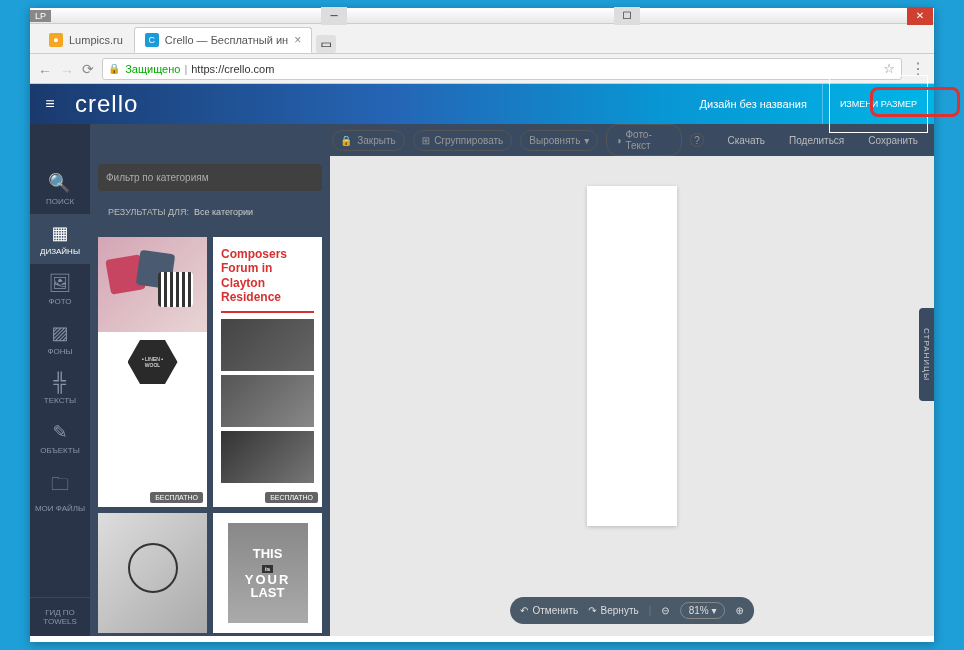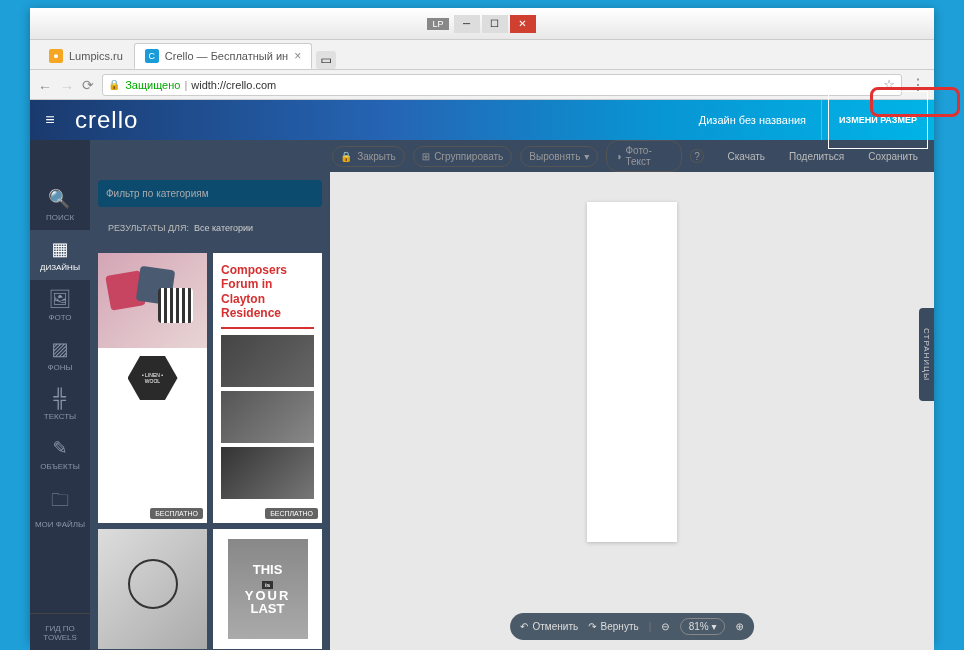--- a/index.html
+++ b/index.html
@@ -1,18 +1,18 @@
 <!DOCTYPE html>
 <html><head>
 <meta charset="utf-8">
 <style>
 *{margin:0;padding:0;box-sizing:border-box;font-family:Arial,sans-serif}
 body{background:#1e9fd8;width:964px;height:650px;overflow:hidden;position:relative}
 .window{position:absolute;top:8px;left:30px;width:904px;height:634px;background:#fff;box-shadow:0 2px 10px rgba(0,0,0,0.3)}
-.titlebar{height:32px;background:linear-gradient(#fff,#e8e8e8);display:flex;align-items:center;justify-content:center;border-bottom:1px solid #ccc}
+.titlebar{height:16px;background:linear-gradient(#fff,#e8e8e8);display:flex;align-items:center;justify-content:space-between;border-bottom:1px solid #ccc}
 .titlebtn{width:26px;height:18px;margin:0 1px;display:flex;align-items:center;justify-content:center;font-size:10px;cursor:pointer}
 .lp-badge{background:#888;color:#fff;padding:1px 5px;font-size:9px;margin-right:4px}
 .minbtn{background:#ddd}.maxbtn{background:#ddd}.closebtn{background:#d04030;color:#fff}
 .tabbar{height:30px;background:#f2f2f2;display:flex;align-items:flex-end;padding-left:8px;border-bottom:1px solid #ccc}
 .tab{height:26px;padding:0 10px;display:flex;align-items:center;gap:6px;font-size:11px;color:#555;border:1px solid transparent;border-radius:3px 3px 0 0;cursor:pointer}
 .tab.active{background:#fff;border-color:#ccc;border-bottom-color:#fff}
 .tab-close{color:#888;font-size:12px;cursor:pointer}
 .favicon{width:14px;height:14px;border-radius:2px;display:inline-flex;align-items:center;justify-content:center;font-size:9px;color:#fff}
 .newtab{width:20px;height:18px;background:#e0e0e0;border-radius:3px;display:flex;align-items:center;justify-content:center;margin-left:4px;font-size:12px;cursor:pointer}
 .addrbar{height:30px;background:#f2f2f2;display:flex;align-items:center;padding:0 8px;gap:8px;border-bottom:1px solid #ccc}
@@ -23,35 +23,35 @@
 .path{color:#333}
 .star{color:#888;font-size:13px}
 .menu3{color:#888;font-size:16px}
 .app{height:552px;display:flex;flex-direction:column}
 .appheader{height:40px;background:linear-gradient(90deg,#1a3a6e 0%,#2565b5 40%,#0896d4 70%,#00b4e6 100%);display:flex;align-items:center;color:#fff;font-size:11px}
 .burger{width:40px;text-align:center;font-size:16px;cursor:pointer}
 .logo{font-size:24px;font-weight:bold;letter-spacing:1px;margin-left:5px}
 .logo span{font-weight:normal}
 .spacer{flex:1}
 .hdrtext{padding:0 15px;border-right:1px solid rgba(255,255,255,0.3);height:40px;display:flex;align-items:center}
-.resizebtn{margin:0 6px;padding:23px 10px;border:1px solid #fff;font-size:9px;font-weight:bold;cursor:pointer;position:relative}
+.resizebtn{margin:0 6px;padding:23px 10px;border:1px solid #fff;font-size:9px;font-weight:normal;cursor:pointer;position:relative}
 .highlight{position:absolute;border:3px solid #e03030;border-radius:8px;top:87px;right:4px;width:90px;height:30px;pointer-events:none;z-index:100}
 .toolbar{height:32px;background:#3a4a60;display:flex;align-items:center;padding:0 8px;gap:8px;font-size:10px;color:#888}
 .leftnav{width:60px;background:#2a3448}
 .toolbtn{padding:4px 8px;border:1px solid #555;border-radius:12px;display:flex;align-items:center;gap:4px;cursor:pointer;color:#999}
 .toolbtn.info{width:14px;height:14px;padding:0;justify-content:center;border-radius:50%}
 .toollink{color:#bbb;cursor:pointer;padding:0 8px}
 .appbody{flex:1;display:flex;overflow:hidden}
 .sidenav{width:60px;background:#2a3448;display:flex;flex-direction:column;align-items:center;padding-top:8px;color:#8a95a8;font-size:8px}
 .navitem{width:60px;padding:8px 0;text-align:center;cursor:pointer}
 .navitem.active{background:#3a4a60;color:#fff}
 .navicon{font-size:18px;display:block;margin-bottom:3px}
 .guide{margin-top:auto;padding:10px 4px;font-size:8px;text-align:center;border-top:1px solid #444;cursor:pointer}
 .panel{width:240px;background:#3a4a60;padding:8px;overflow:hidden}
-.filterrow{background:#0c4a6e;border-radius:4px;padding:8px;margin-bottom:8px;display:flex;align-items:center;justify-content:space-between;font-size:10px;color:#aaa}
+.filterrow{background:#404040;border-radius:4px;padding:8px;margin-bottom:8px;display:flex;align-items:center;justify-content:space-between;font-size:10px;color:#aaa}
 .catbtn{background:#4a5a70;padding:6px 10px;border-radius:3px;color:#ddd;cursor:pointer}
 .results{font-size:9px;color:#888;padding:4px 2px 8px}
 .results span{color:#bbb}
 .templates{display:grid;grid-template-columns:1fr 1fr;gap:6px}
 .tpl{background:#fff;height:270px;position:relative;overflow:hidden;cursor:pointer;font-size:8px}
 .badge{position:absolute;bottom:4px;right:4px;background:rgba(60,60,60,0.8);color:#fff;font-size:7px;padding:2px 5px;border-radius:2px}
 .tpl1-top{height:95px;background:linear-gradient(135deg,#d4a5b5,#e8d5d5);position:relative}
 .pillow{position:absolute;width:35px;height:35px;border-radius:4px}
 .p1{background:#c74560;top:20px;left:10px;transform:rotate(-10deg)}
 .p2{background:#4a5a70;top:15px;left:40px;transform:rotate(8deg)}
@@ -106,21 +106,21 @@
   </div>
 
   <div class="addrbar">
     <span class="navarrow">←</span>
     <span class="navarrow" style="opacity:.4">→</span>
     <span class="navarrow">⟳</span>
     <div class="url">
       <span class="lock">🔒</span>
       <span class="secure">Защищено</span>
       <span style="color:#999">|</span>
-      <span style="color:#333">width://crello.com</span>
+      <span style="color:#333">https://crello.com</span>
       <span style="flex:1"></span>
       <span class="star">☆</span>
     </div>
     <span class="menu3">⋮</span>
   </div>
 
   <div class="app">
     <div class="appheader">
       <div class="burger">≡</div>
       <div class="logo"><span>crello</span></div>

